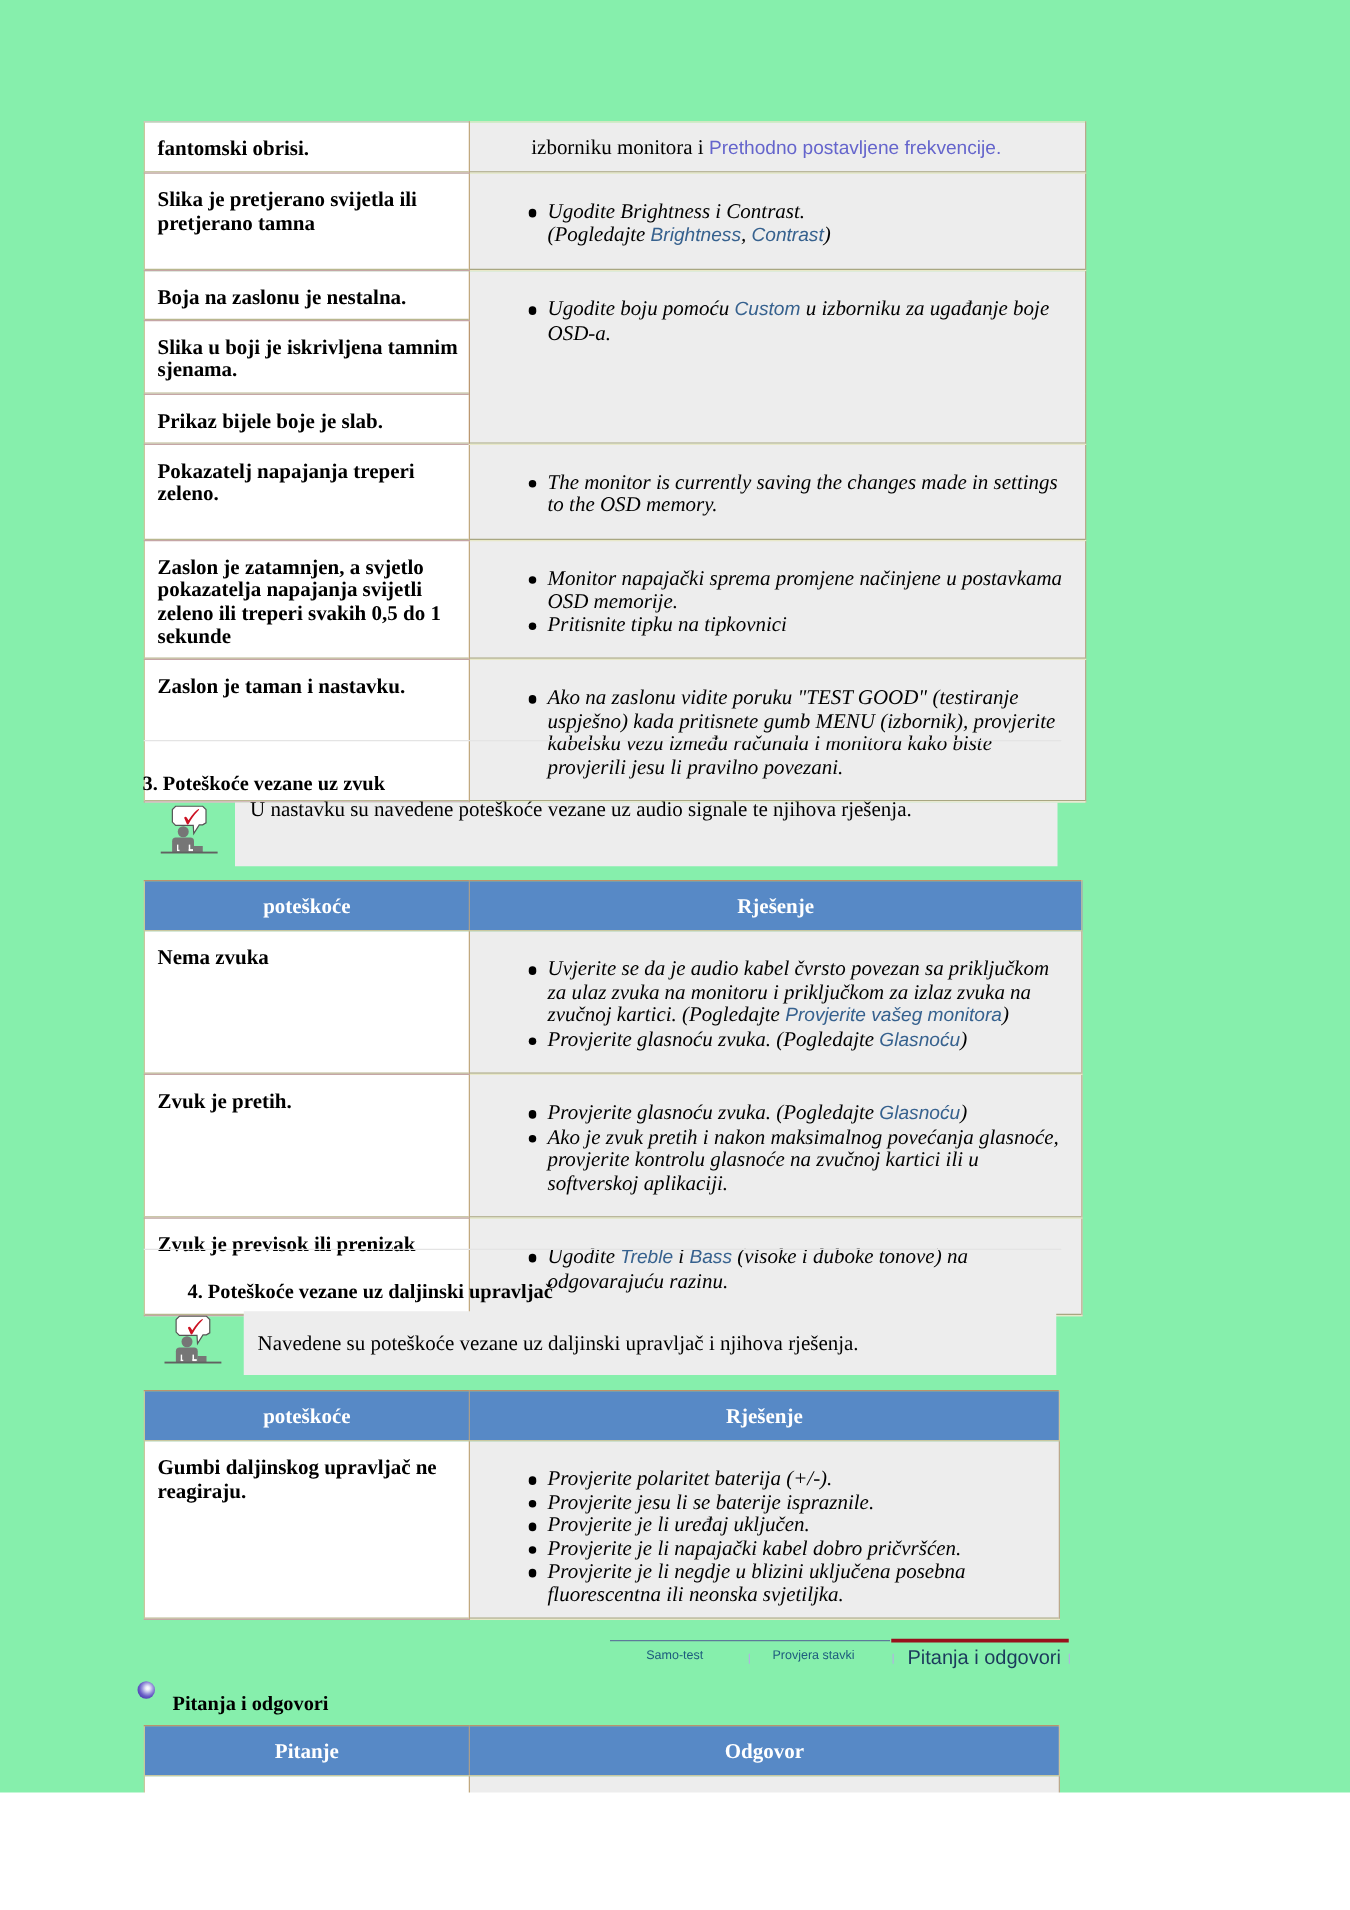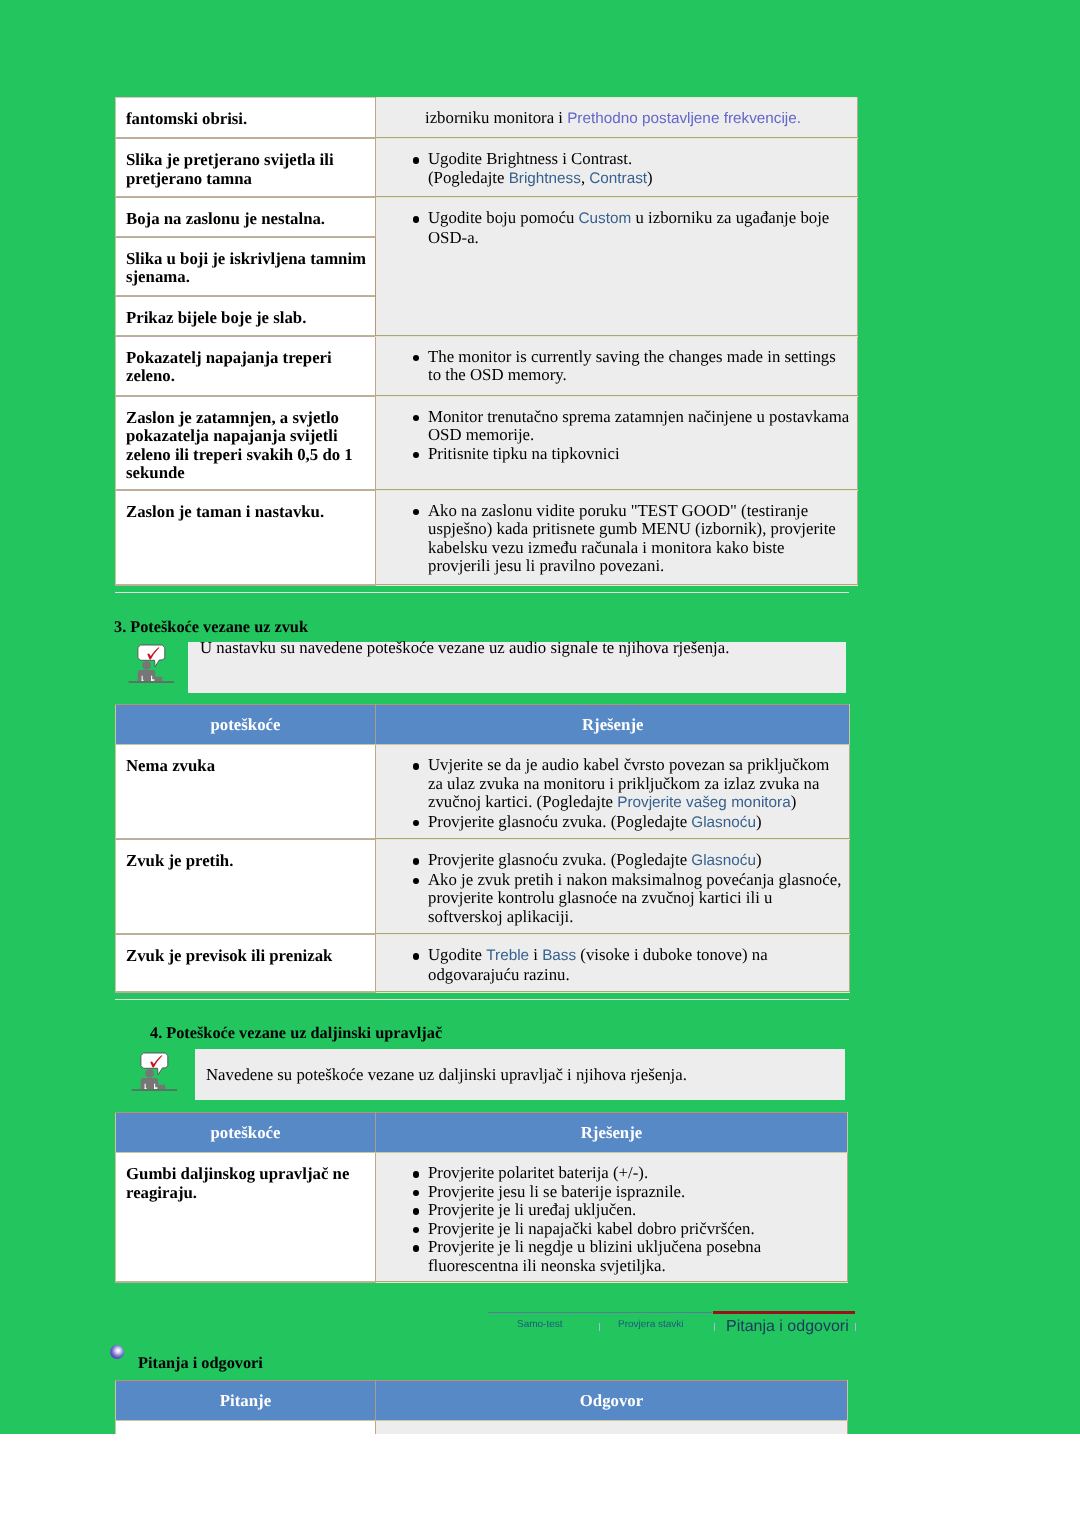--- a/index.html
+++ b/index.html
@@ -1,36 +1,36 @@
 <!DOCTYPE html>
 <html><head>
 <meta charset="utf-8">
 <style>
   html,body{margin:0;padding:0;background:#ffffff;}
   body{width:1080px;height:1528px;position:relative;
        font-family:"Liberation Serif",serif;color:#000;
        -webkit-font-smoothing:antialiased;
        text-rendering:geometricPrecision;}
-  .page{position:absolute;left:0;top:0;width:1080px;height:1528px;overflow:hidden;background:#22c55e;}
+  .page{position:absolute;left:0;top:0;width:1080px;height:1528px;overflow:hidden;background:#86efac;}
 
   
   .tbl{position:absolute;border-collapse:collapse;table-layout:fixed;border-spacing:0;}
   .tbl td{padding:0;margin:0;vertical-align:top;}
   .tbl col.c1{width:260px;}
   .tbl col.c2{width:472px;}
   td.cL{background:#ffffff;border-top:1px solid #dcc2c2;border-left:1px solid #c9c69c;
         border-right:1px solid #c1a97f;border-bottom:1px solid #c5a6a6;
         box-shadow:inset 0 -1px 0 0 #b9b78f;}
   td.cR{background:#ededed;border-top:1px solid #e8e8c8;border-left:1px solid #bb9770;
         border-right:1px solid #bba98c;border-bottom:1px solid #e8e8c8;
         box-shadow:inset 0 -1px 0 0 #a9a782;}
   .pt{font-weight:bold;font-size:16.8px;line-height:18.5px;padding:12px 6px 8px 10px;}
   .st{font-size:16.8px;line-height:18.5px;padding:11px 8px 8px 0;}
 
-  ul.b{margin:0;padding:0 0 0 52px;list-style:none;}
+  ul.b{margin:10px;padding:0 0 0 52px;list-style:none;font-style:italic;}
   ul.b li{position:relative;font-size:16.8px;line-height:18.5px;white-space:nowrap;}
   ul.b li:before{content:"";position:absolute;left:-15.5px;top:7.3px;width:6.4px;height:6.4px;border-radius:50%;background:#000;}
 
   .lnk{color:#36618e;font-family:"Liberation Sans",sans-serif;font-size:15.3px;}
   .lnkv{color:#6565cc;font-family:"Liberation Sans",sans-serif;font-size:15.3px;}
 
   
   tr.hdr td{background:#5789c6;color:#ffffff;text-align:center;
             font-weight:bold;font-size:16.8px;height:39px;vertical-align:middle;
             border-top:1px solid #b9936d;border-bottom:1px solid #c8c8a0;
@@ -119,21 +119,21 @@
         </div>
       </td>
     </tr>
     <tr>
       <td class="cL" style="height:90px">
         <div class="pt" style="padding-bottom:7px">Zaslon je zatamnjen, a svjetlo pokazatelja napajanja svijetli zeleno ili treperi svakih 0,5 do 1 sekunde</div>
       </td>
       <td class="cR">
         <div class="st">
           <ul class="b">
-            <li><span>Monitor trenutačno sprema zatamnjen načinjene u postavkama</span><br><span>OSD memorije.</span></li>
+            <li><span>Monitor napajački sprema promjene načinjene u postavkama</span><br><span>OSD memorije.</span></li>
             <li><span>Pritisnite tipku na tipkovnici</span></li>
           </ul>
         </div>
       </td>
     </tr>
     <tr>
       <td class="cL" style="height:94px">
         <div class="pt">Zaslon je taman i nastavku.</div>
       </td>
       <td class="cR">

